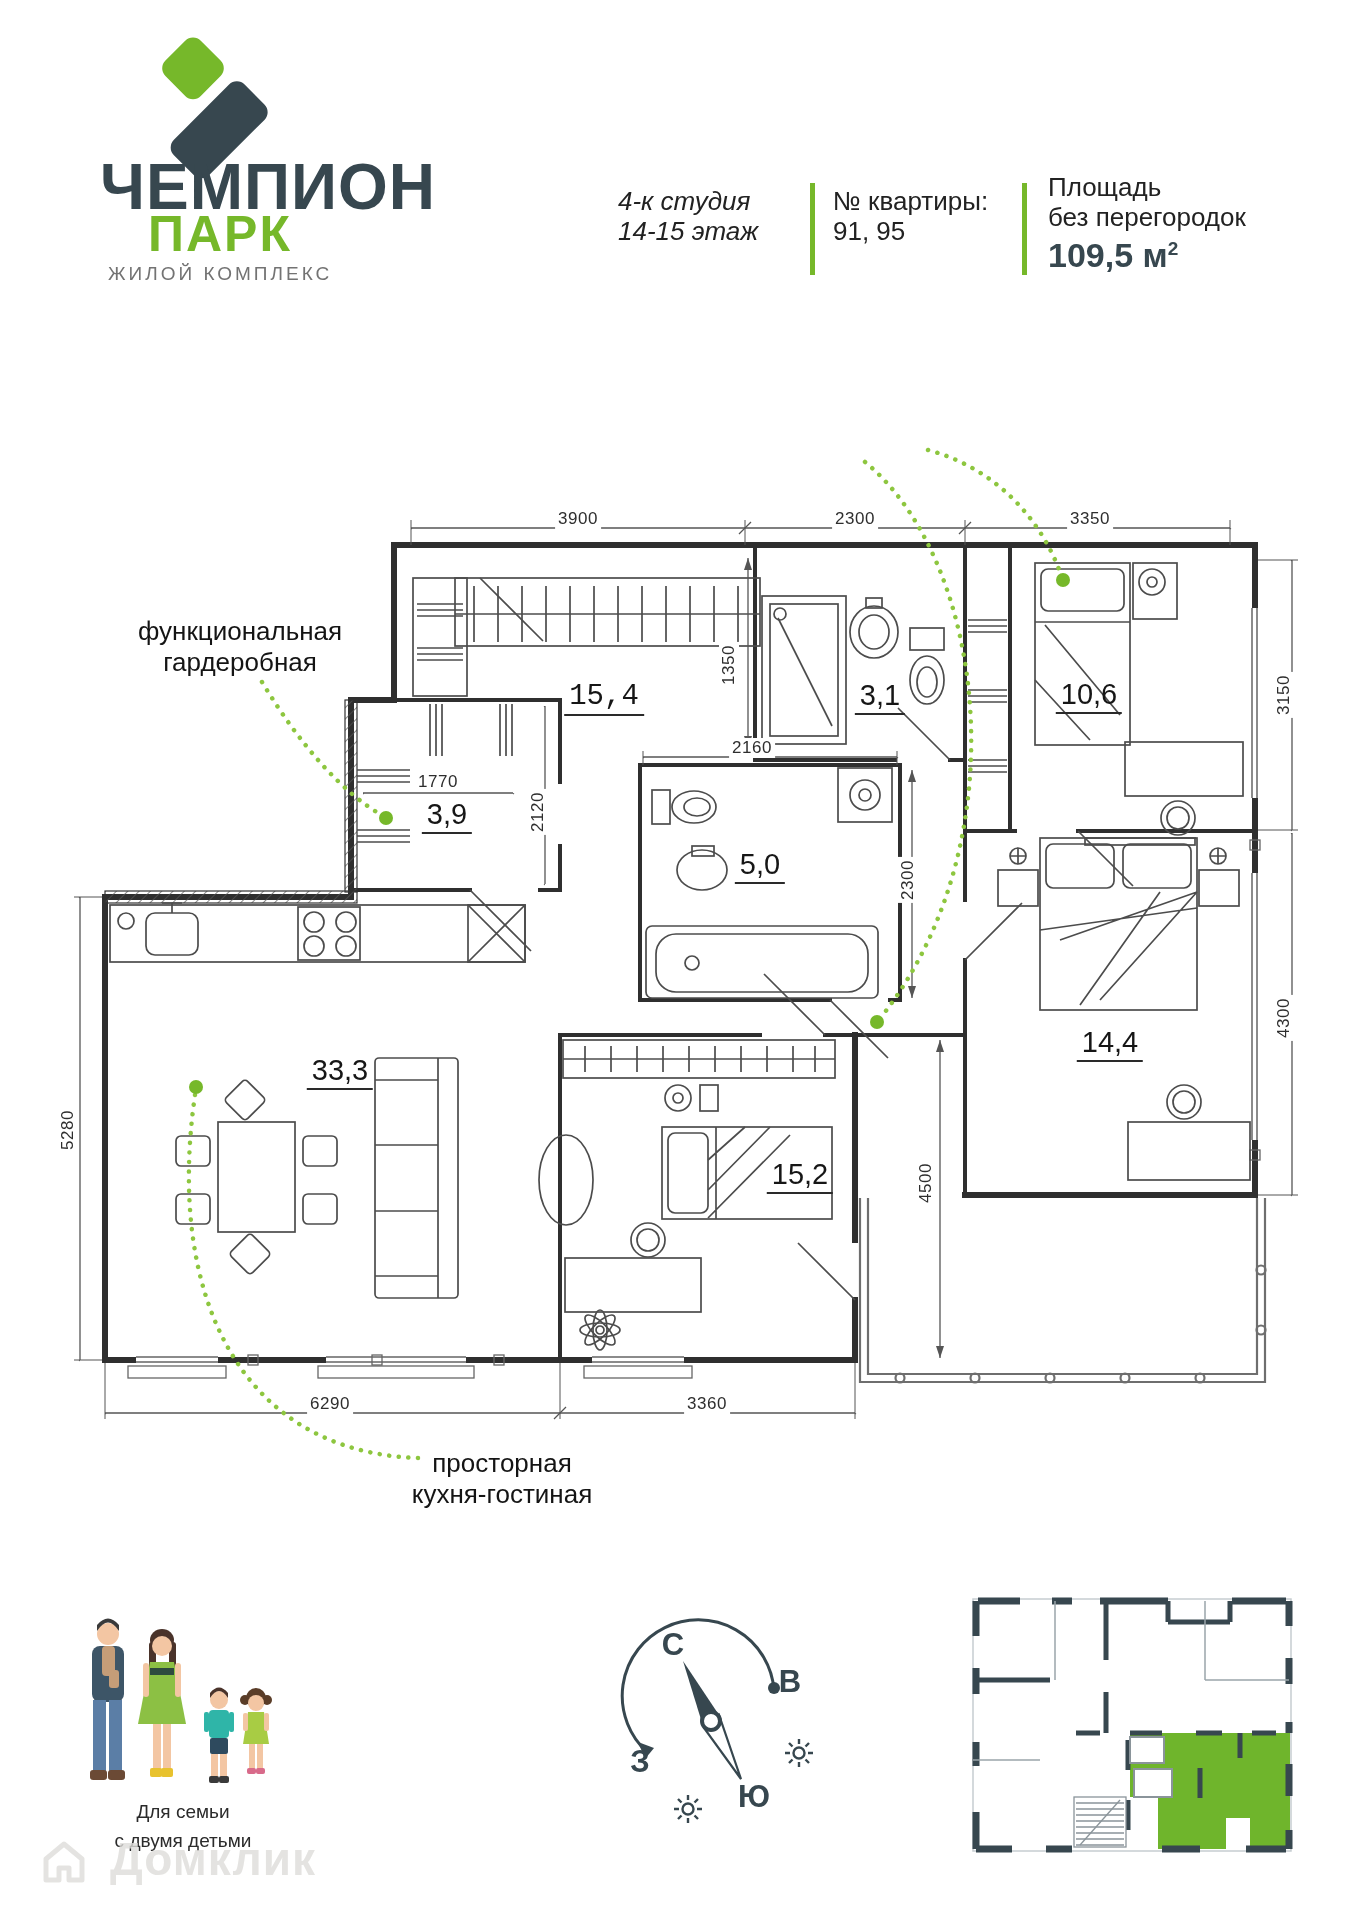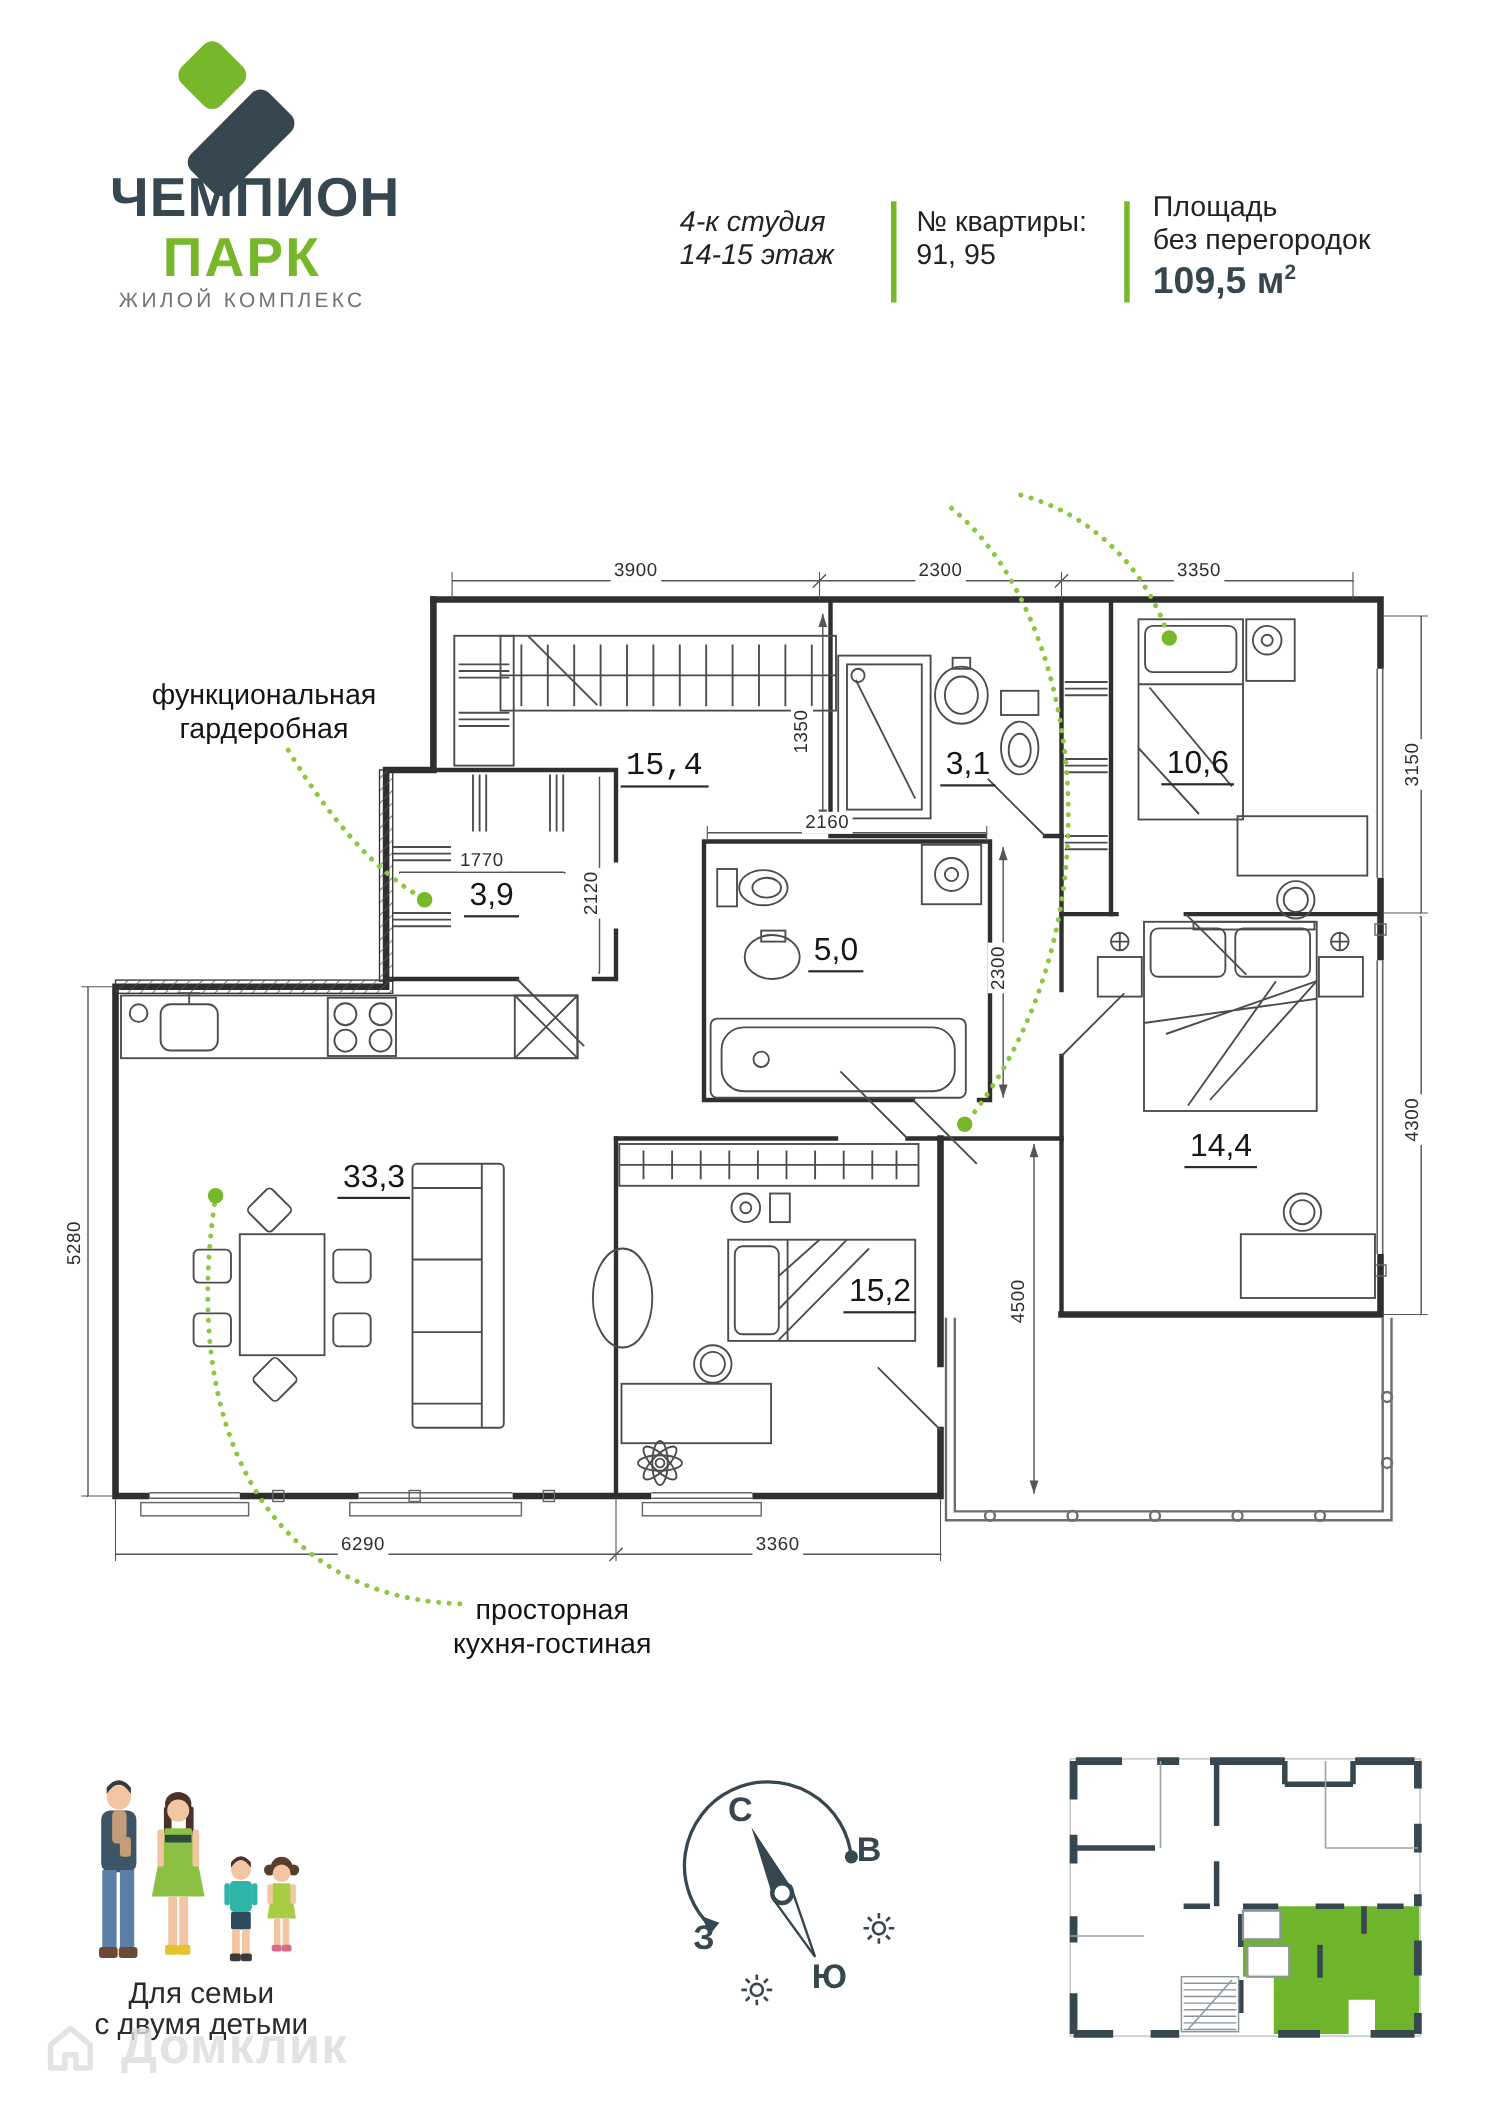--- a/index.html
+++ b/index.html
@@ -6,30 +6,30 @@
   .page{position:relative;width:1357px;height:1920px;background:#fff;overflow:hidden;
         font-family:"Liberation Sans",sans-serif;color:#222;}
   svg{display:block;}
   .plan-svg{position:absolute;left:0;top:0;}
   .lbl{position:absolute;transform:translate(-50%,-50%);white-space:nowrap;}
   .dim{font-size:17px;color:#2e2e2e;background:#fff;padding:0 3px;letter-spacing:.5px;}
   .dim.v{transform:translate(-50%,-50%) rotate(-90deg);}
   .room{font-size:29px;color:#161616;border-bottom:2px solid #2a2a2a;padding:0 5px 1px;}
   .callout{position:absolute;transform:translate(-50%,-50%);text-align:center;
            font-size:26px;line-height:1.2;color:#141414;}
-  .logo-title{position:absolute;font-size:50px;font-weight:bold;color:#37474f;letter-spacing:1px;}
+  .logo-title{position:absolute;font-size:64px;font-weight:bold;color:#37474f;letter-spacing:1px;}
   .logo-sub{position:absolute;font-size:50px;font-weight:bold;color:#76b82a;letter-spacing:2px;}
   .logo-tag{position:absolute;font-size:19px;color:#737373;letter-spacing:3px;}
   .info-line{font-size:26px;color:#222;line-height:30px;}
   .info-col{position:absolute;}
   .divider{position:absolute;width:5px;background:#76b82a;}
   .area-big{font-size:34px;font-weight:bold;color:#37474f;margin-top:4px;}
   .area-big sup{font-size:19px;}
   .compass-letter{font-size:31px;font-weight:bold;color:#37474f;}
-  .family-caption{font-size:27px;color:#2b2b2b;}
+  .family-caption{font-size:19px;color:#2b2b2b;}
   .watermark{position:absolute;display:flex;align-items:flex-end;gap:22px;opacity:.8;}
   .watermark span{font-size:46px;font-weight:bold;color:#deddda;letter-spacing:1px;}
 </style>
 </head>
 <body>
 
 <div class="page">
 
   <svg class="plan-svg" width="1357" height="1920" viewBox="0 0 1357 1920" xmlns="http://www.w3.org/2000/svg">
     <defs>

